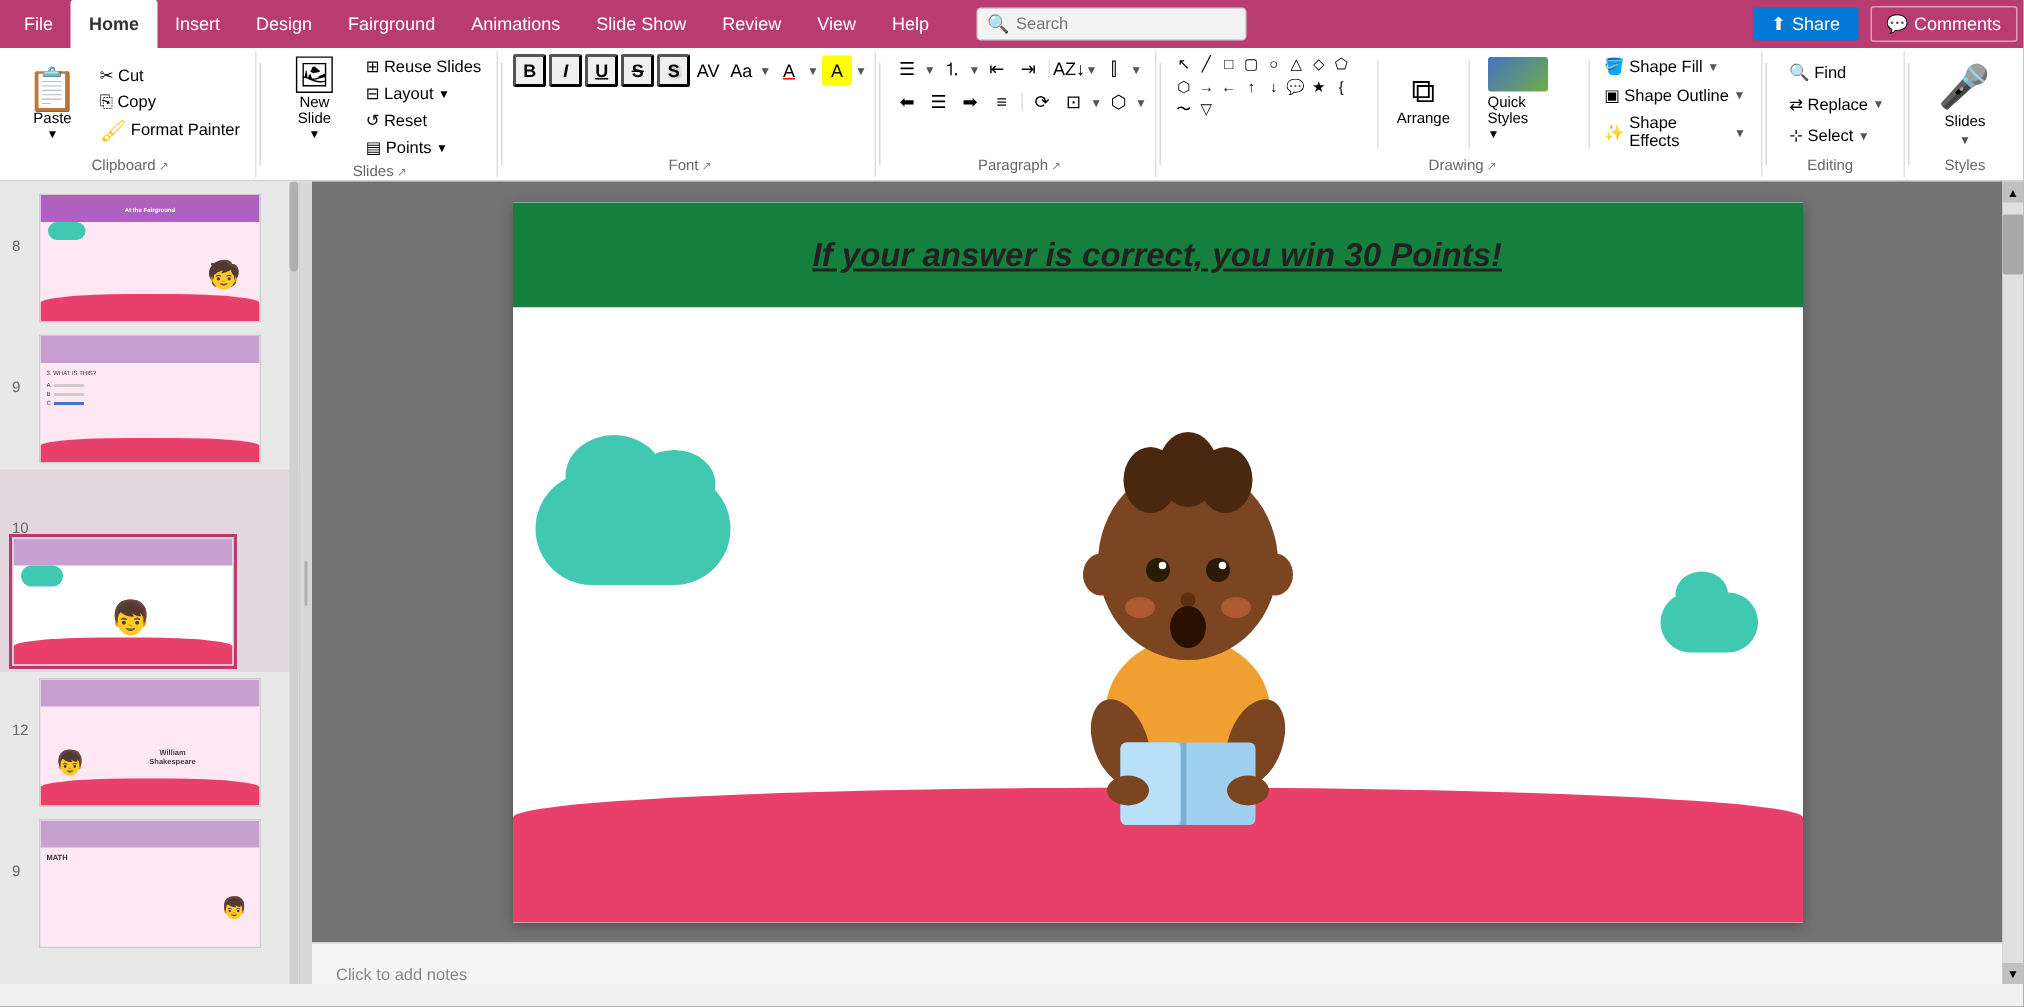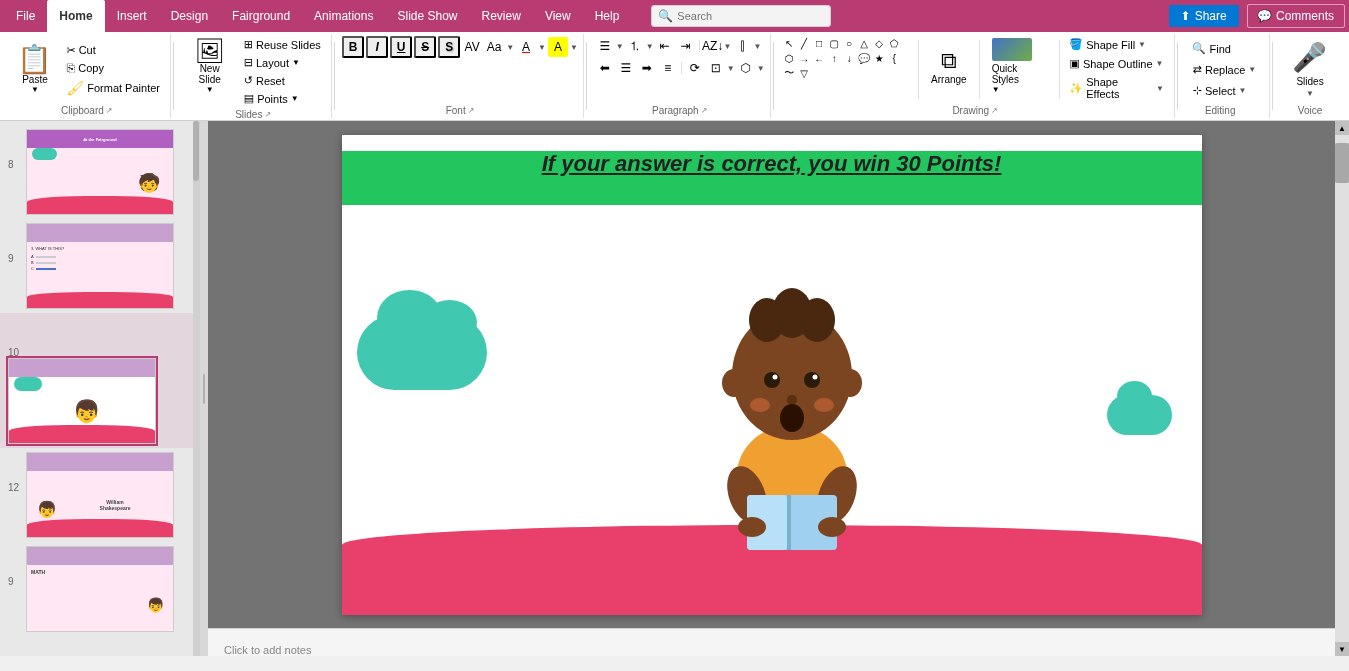--- a/index.html
+++ b/index.html
@@ -349,27 +349,27 @@
       height: 480px;
       background: white;
       position: relative;
       overflow: hidden;
       box-shadow: 0 2px 8px rgba(0,0,0,0.3);
     }
 
     
     .slide-header-banner {
       position: absolute;
-      top: 16px;
+      top: 0;
       left: 0;
       right: 0;
       height: 70px;
-      background: #22c55e;
-      display: flex;
-      align-items: flex-start;
+      background: #15803d;
+      display: flex;
+      align-items: center;
       justify-content: center;
     }
     .slide-header-text {
       font-size: 22px;
       font-weight: bold;
       color: #222;
       text-decoration: underline;
       font-style: italic;
     }
     .slide-bg {
@@ -811,21 +811,21 @@
 
       <div class="rg-sep"></div>
 
       <div class="ribbon-group rg-voice">
         <div class="voice-area group-tools">
           <span class="voice-icon">🎤</span>
           <span style="font-size:10px;">Slides</span>
           <span class="dd-arrow">▼</span>
         </div>
         <div class="ribbon-group-label">
-          <span>Voice</span>
+          <span>Styles</span>
         </div>
       </div>
 
     </div>
   </div>
 </div>
 
 <div class="main-area">
 
   <div class="slide-panel">

